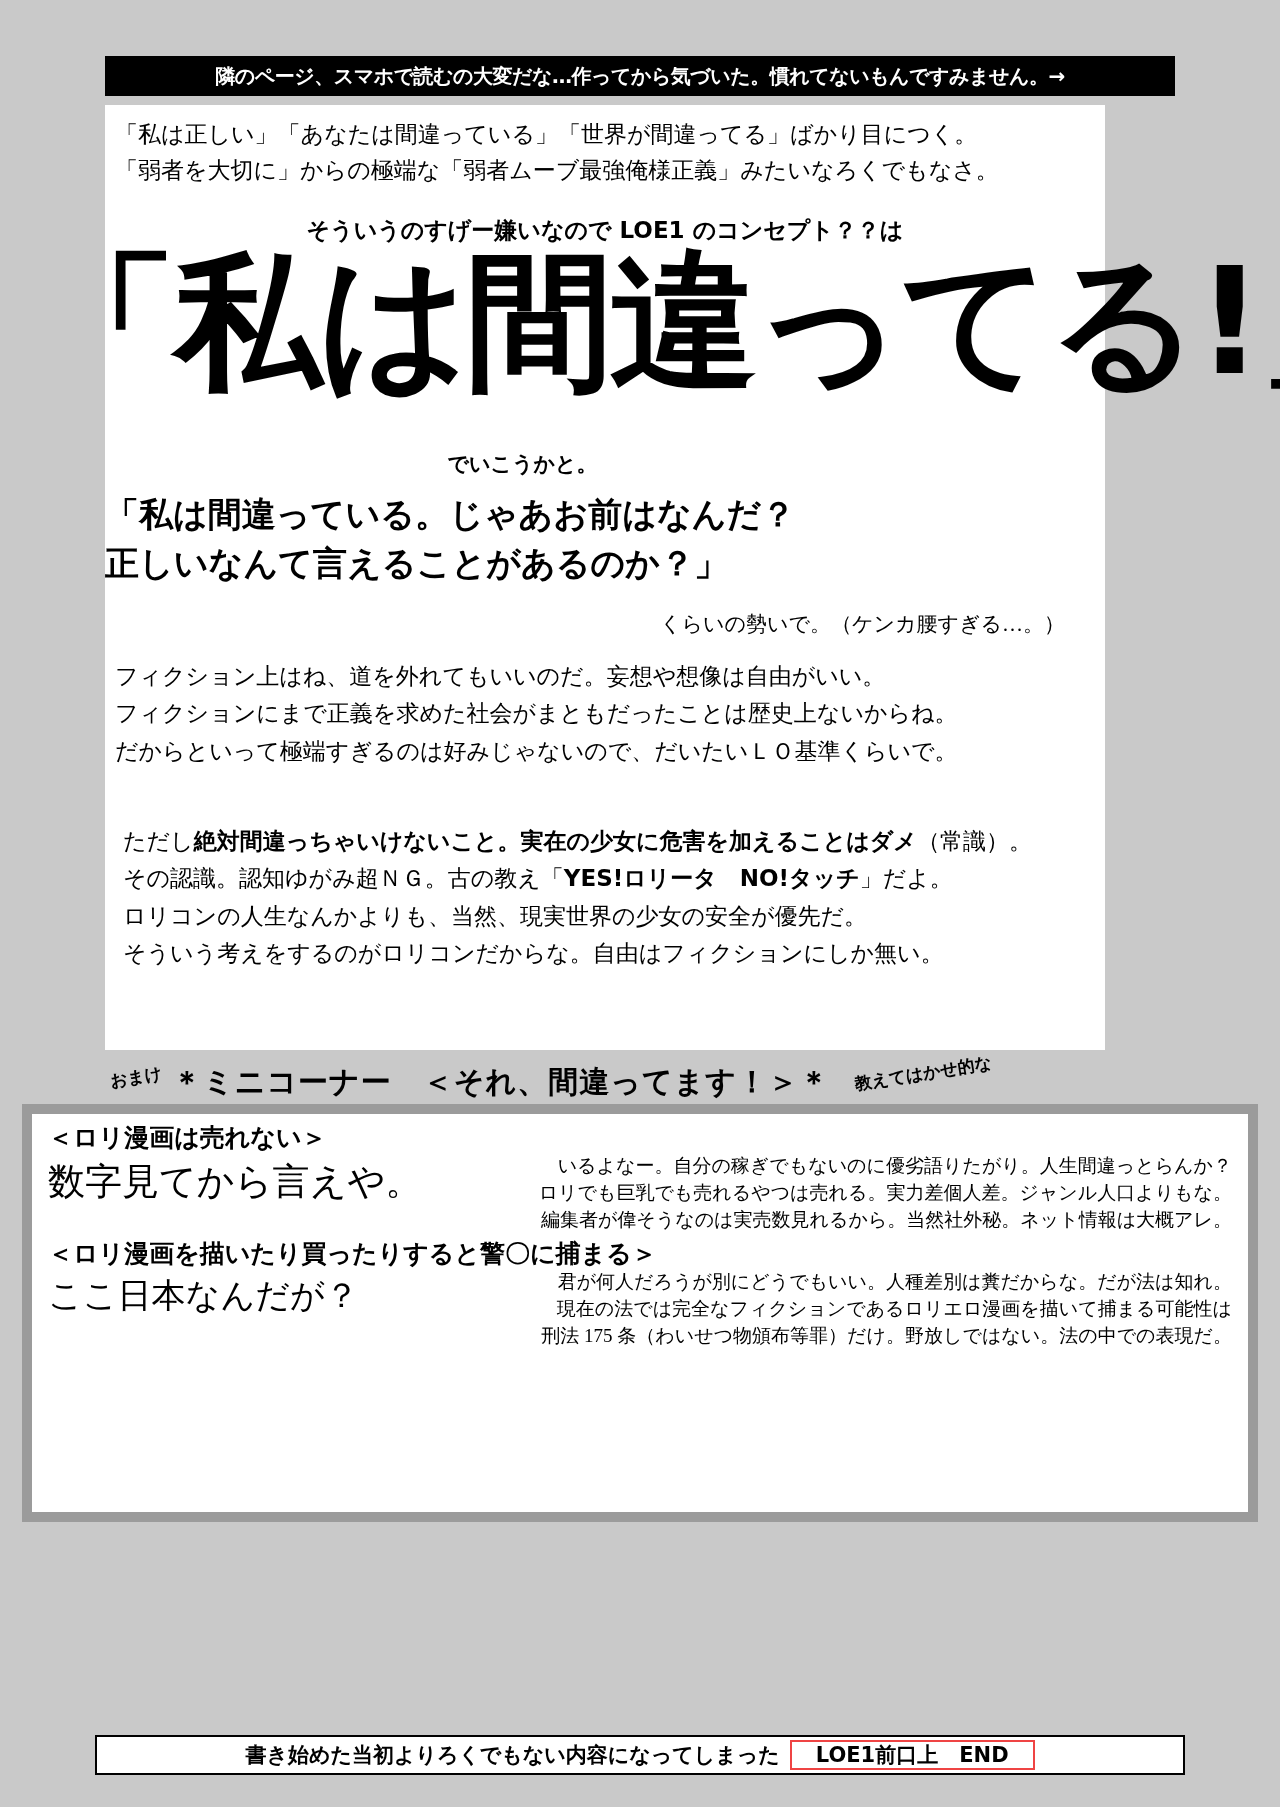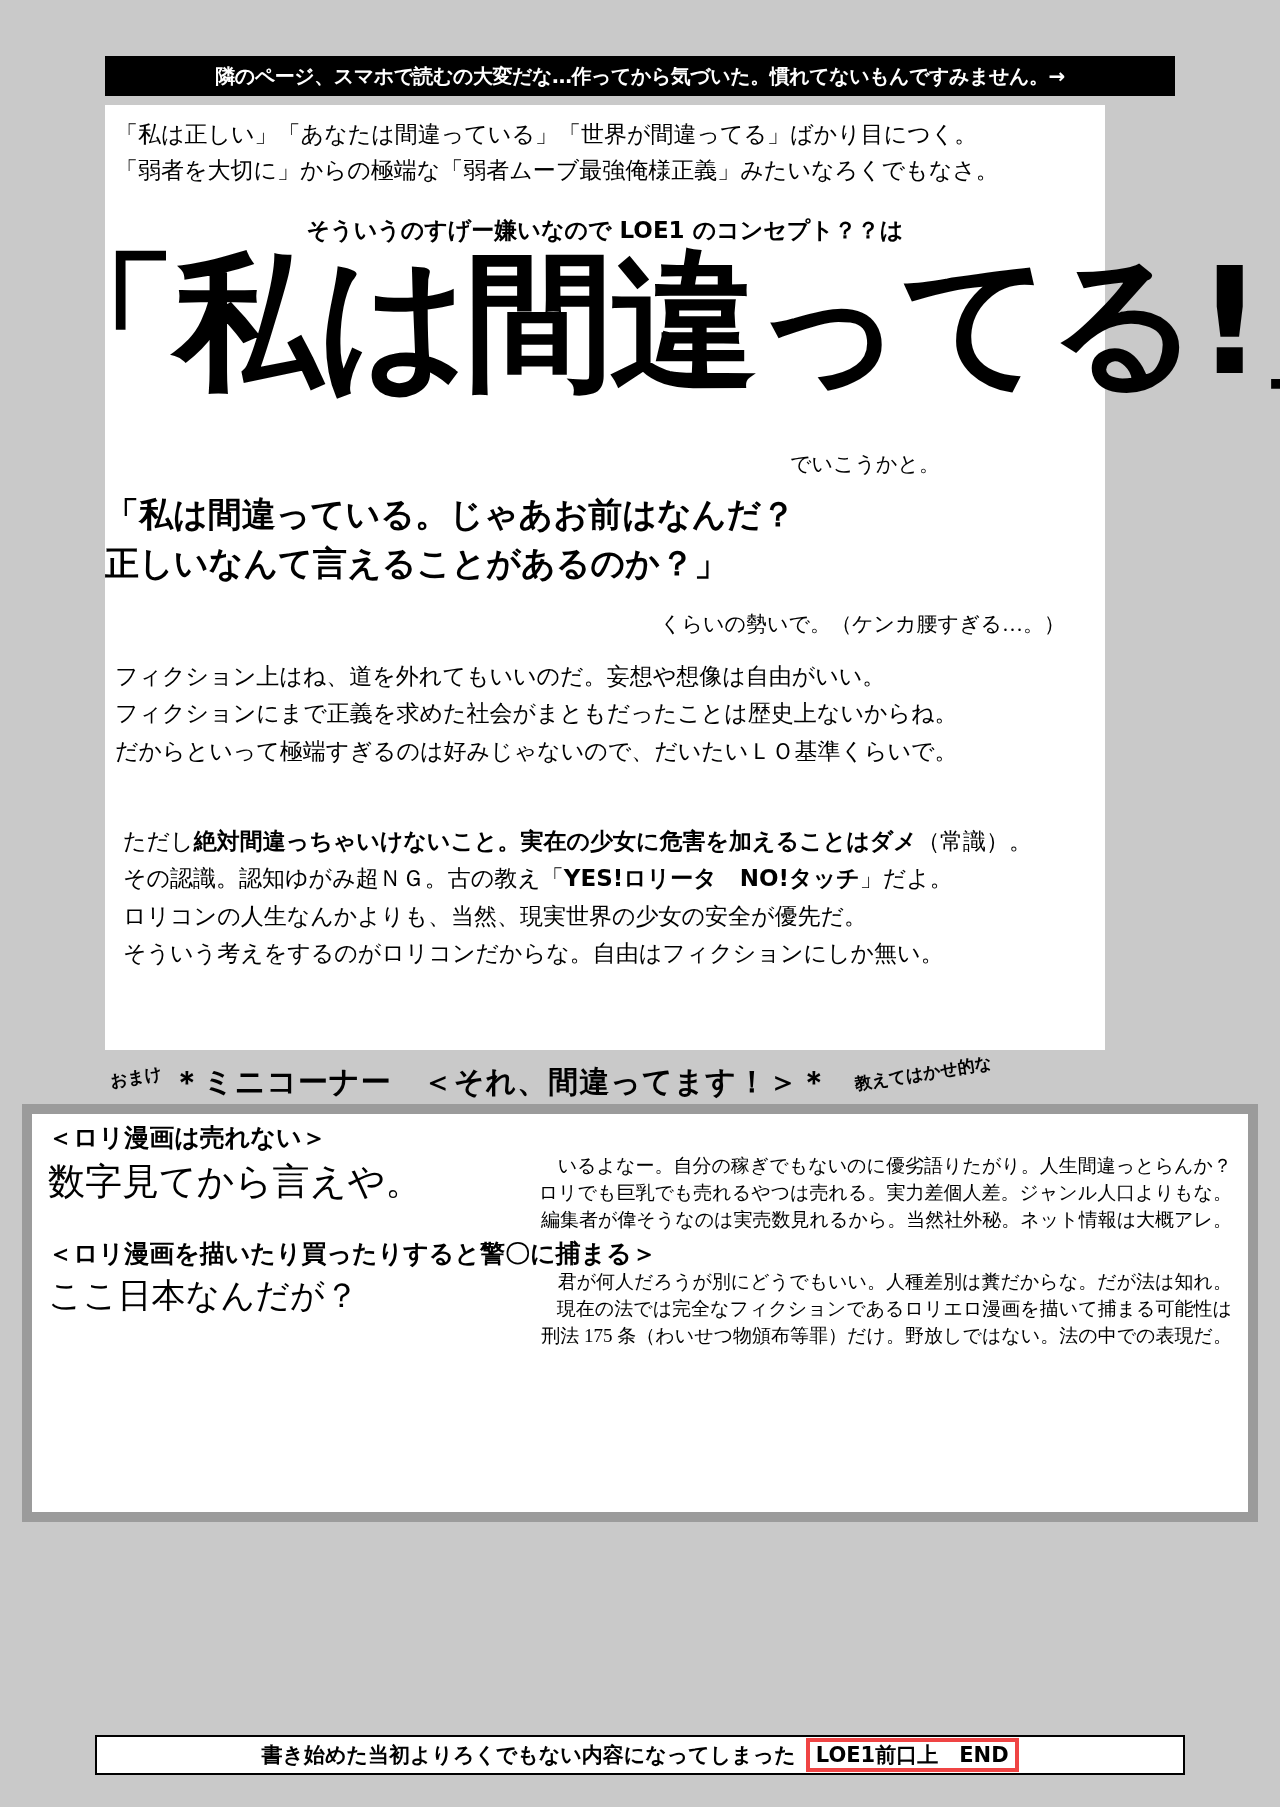--- a/index.html
+++ b/index.html
@@ -79,22 +79,23 @@
     font-size: 148px;
     line-height: 1.05;
     letter-spacing: -4px;
     white-space: nowrap;
   }
   .sub-small {
     position: absolute;
     left: 0;
     top: 345px;
     width: 835px;
-    text-align: right;
+    text-align: center;
     font-size: 21px;
+    font-weight: bold;
   }
   .quote-block {
     position: absolute;
     left: 0;
     top: 385px;
     width: 1000px;
     text-align: left;
     font-family: "DejaVu Sans", sans-serif;
     font-weight: bold;
     font-size: 34px;
@@ -236,22 +237,22 @@
     display: flex;
     align-items: center;
     justify-content: center;
     gap: 10px;
     font-family: "DejaVu Sans", sans-serif;
     font-weight: bold;
     font-size: 21px;
     white-space: nowrap;
   }
   .bottom-end {
-    border: 4px solid #ef4444;
-    padding: 1px 6px;
+    border: 2px solid #ef4444;
+    padding: 1px 24px;
     line-height: 1.15;
     text-align: right;
   }
 </style>
 </head>
 <body>
 
 <div class="page">
 
   <div class="top-banner">

